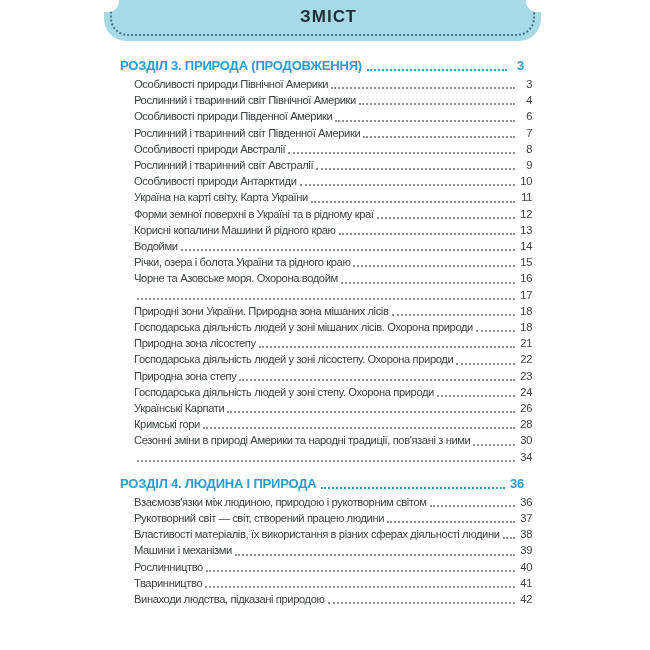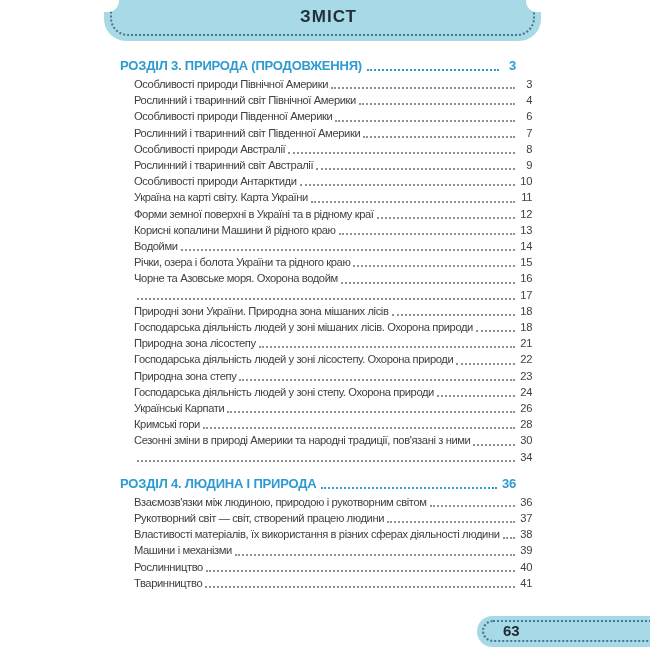--- a/index.html
+++ b/index.html
@@ -38,21 +38,21 @@
 
   
   .toc{
     position:absolute;left:120px;top:55px;width:412px;
     color:var(--text);
   }
   .sec-head{
     display:flex;align-items:flex-end;
     font-size:13px;font-weight:bold;letter-spacing:-0.2px;
     color:var(--accent);
-    line-height:17px;margin:2px 16px 2px 0;
+    line-height:17px;margin:2px 8px 2px 0;
   }
   section + section .sec-head{margin-top:10px;}
   .entry{
     display:flex;align-items:flex-start;
     font-size:11.2px;letter-spacing:-0.4px;
     line-height:16.2px;
     padding-left:14px;
   }
   .label{flex:0 1 auto;}
   .leader{
@@ -285,22 +285,23 @@
     <span class="leader"></span>
     <span class="pagenum">40</span>
   </div>
 
   <div class="entry">
     <span class="label">Тваринництво</span>
     <span class="leader"></span>
     <span class="pagenum">41</span>
   </div>
 
+  <div class="entry">
+    <span class="label">Винаходи людства, підказані природою</span>
+    <span class="leader"></span>
+    <span class="pagenum">42</span>
+  </div>
 </div>
   </section>
 </div>
 
-  <div class="footer-pill">
-    <div class="footer-dots"></div>
-    <div class="footer-num">63</div>
-  </div>
 
 </div>
 
 </body></html>

